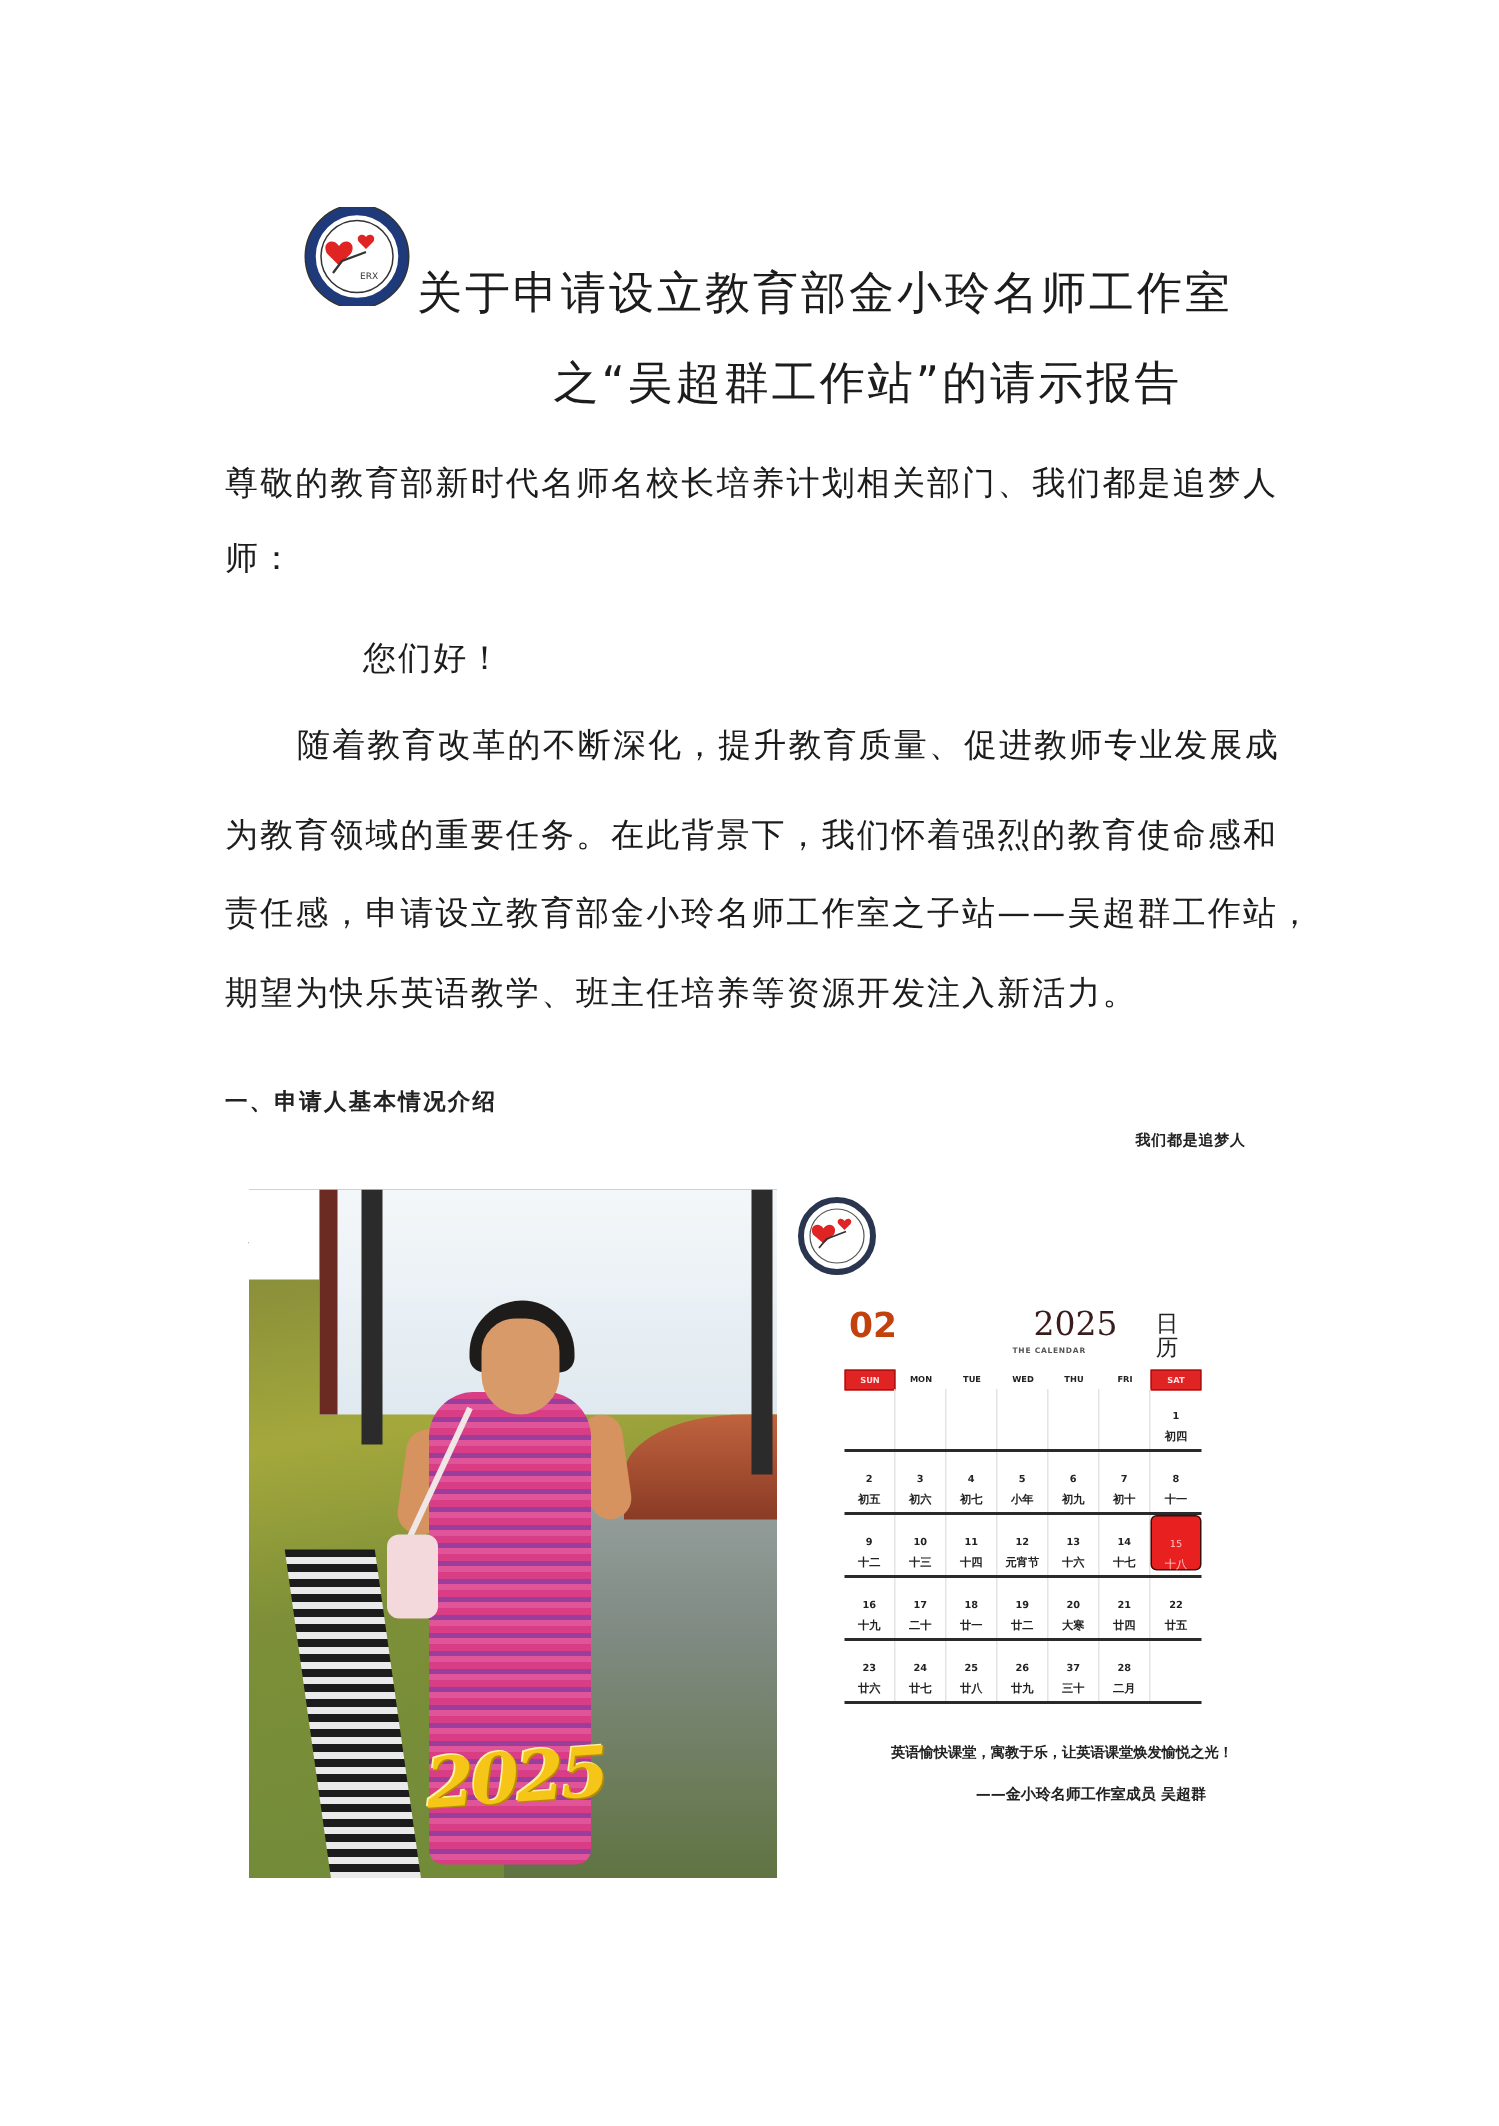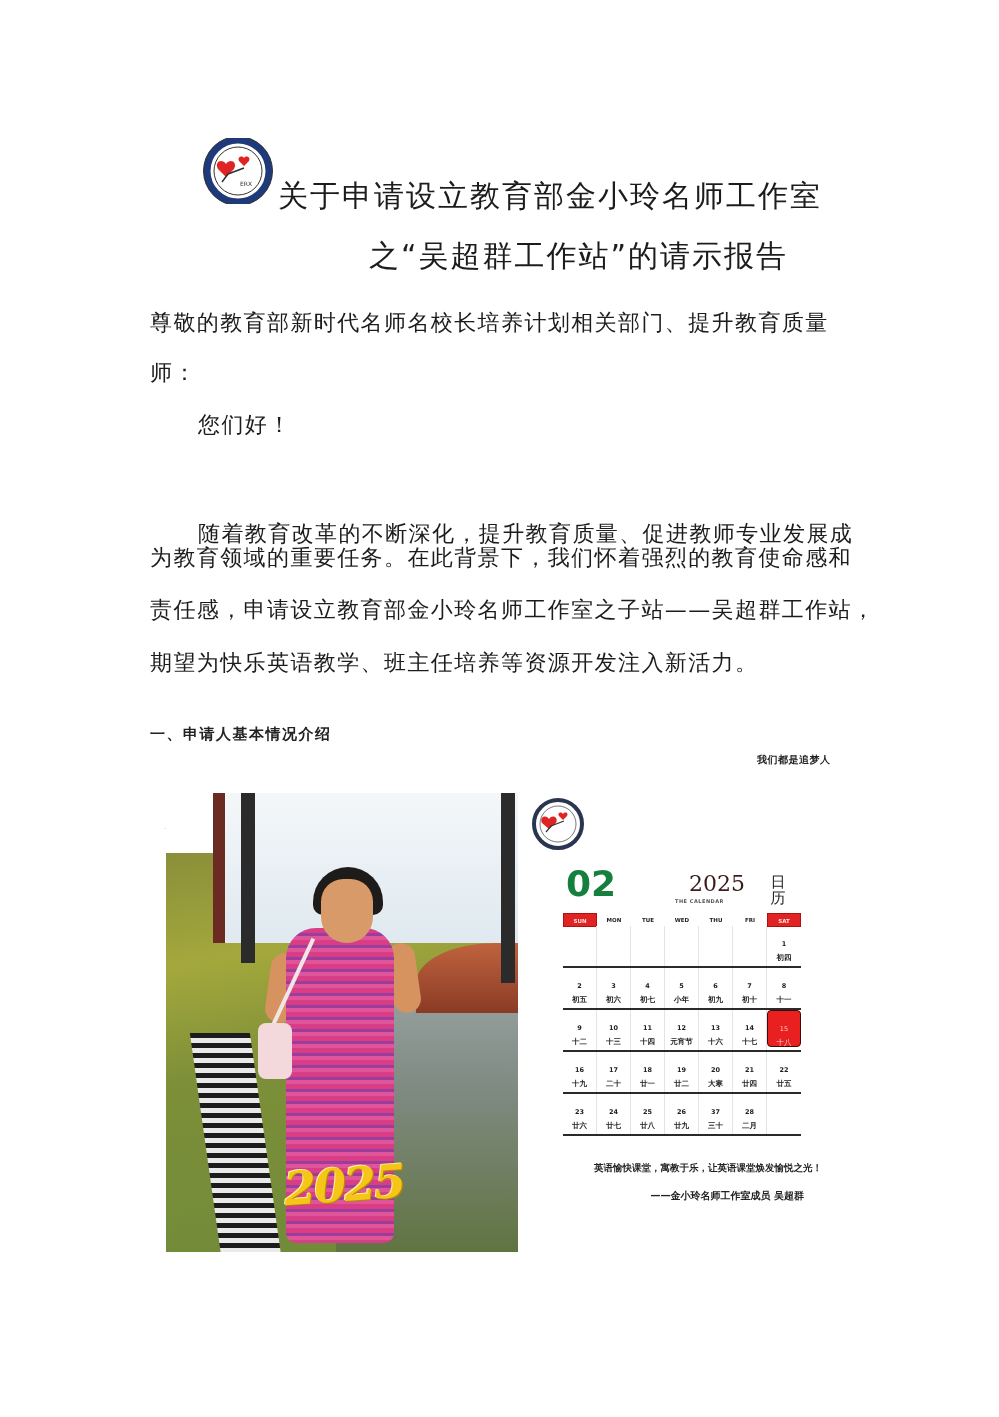--- a/index.html
+++ b/index.html
@@ -37,21 +37,21 @@
   .photo .bag { position: absolute; left: 92px; top: 230px; width: 34px; height: 56px; background: #f3d8dc; border-radius: 8px; }
   .photo .strap { position: absolute; left: 120px; top: 140px; width: 4px; height: 120px; background: #f0e6e6; transform: rotate(25deg); }
   .photo .year-overlay { position: absolute; left: 118px; top: 365px; font-size: 46px; font-style: italic; font-weight: bold;
                          font-family: "DejaVu Serif", serif; color: #f5c518; letter-spacing: -2px;
                          text-shadow: 1px 1px 0 #b88a00, -1px -1px 0 #fff3a0; transform: rotate(-4deg); }
   .scribble { position: absolute; left: 160px; top: 805px; width: 40px; height: 30px; }
 
   
   .cal-tagline { position: absolute; left: 757px; top: 753px; font-size: 10px; font-weight: bold; color: #222; letter-spacing: 0.5px; white-space: nowrap; }
   .cal-logo { position: absolute; left: 530px; top: 797px; width: 56px; height: 54px; }
-  .cal-month { position: absolute; left: 566px; top: 868px; font-size: 36px; font-weight: bold; color: #15803d; line-height: 32px; }
+  .cal-month { position: absolute; left: 566px; top: 868px; font-size: 23px; font-weight: bold; color: #c2410c; line-height: 32px; }
   .cal-year { position: absolute; left: 689px; top: 870px; font-size: 22px; color: #3b1c1c; line-height: 28px; font-family: "DejaVu Serif", serif; }
   .cal-year-sub { position: absolute; left: 675px; top: 898px; font-size: 5px; font-weight: bold; color: #555; letter-spacing: 0.5px; white-space: nowrap; }
   .cal-label { position: absolute; left: 770px; top: 874px; font-size: 15px; line-height: 16px; color: #222; width: 16px; text-align: center; }
   .cal-weekdays { position: absolute; left: 563px; top: 913px; width: 238px; height: 14px; display: flex; }
   .cal-weekdays .wd { width: 34px; text-align: center; font-size: 5.5px; font-weight: bold; line-height: 14px; color: #222; }
   .cal-weekdays .wd.red { background: #e02424; color: #ffdede; border: 1px solid #b01010; box-sizing: border-box; }
   .cal-grid { position: absolute; left: 563px; top: 926px; width: 238px; }
   .cal-row { display: flex; height: 42px; border-bottom: 2.5px solid #2a2a2a; box-sizing: border-box; }
   .cal-cell { width: 34px; position: relative; text-align: center; border-right: 1px solid #e4e4e4; box-sizing: border-box; }
   .cal-cell:last-child { border-right: none; }
@@ -71,26 +71,26 @@
   <circle cx="38" cy="33" r="24" fill="none" stroke="#333" stroke-width="1"></circle>
   <path d="M26 26 c-4 -6 -12 -2 -8 5 l8 8 l8 -8 c4 -7 -4 -11 -8 -5z" fill="#e02424"></path>
   <path d="M44 20 c-2 -3 -7 -1 -5 3 l5 5 l5 -5 c2 -4 -3 -6 -5 -3z" fill="#e02424"></path>
   <path d="M22 44 l6 -8 l16 -6" stroke="#333" stroke-width="1.5" fill="none"></path>
   <text x="40" y="48" font-size="6" fill="#333">ERX</text>
 </svg>
 
 <div class="title-line" style="left:278px;top:178px;">关于申请设立教育部金小玲名师工作室</div>
 <div class="title-line" style="left:333px;top:238px;margin-left:36px;">之“吴超群工作站”的请示报告</div>
 
-<div class="body-line" style="top:309px;">尊敬的教育部新时代名师名校长培养计划相关部门、提升教育质量</div>
+<div class="body-line" style="top:309px;">尊敬的教育部新时代名师名校长培养计划相关部门、我们都是追梦人</div>
 <div class="body-line" style="top:359px;">师：</div>
 
-<div class="body-line indent" style="top:411px;">您们好！</div>
-
-<div class="body-line indent" style="top:520px;">随着教育改革的不断深化，提升教育质量、促进教师专业发展成</div>
+<div class="body-line indent" style="top:426px;margin-left:44px;">您们好！</div>
+
+<div class="body-line indent" style="top:484px;">随着教育改革的不断深化，提升教育质量、促进教师专业发展成</div>
 <div class="body-line" style="top:544px;">为教育领域的重要任务。在此背景下，我们怀着强烈的教育使命感和</div>
 <div class="body-line" style="top:596px;">责任感，申请设立教育部金小玲名师工作室之子站——吴超群工作站，</div>
 <div class="body-line" style="top:649px;">期望为快乐英语教学、班主任培养等资源开发注入新活力。</div>
 
 <div class="section-heading">一、申请人基本情况介绍</div>
 
 <svg class="scribble" viewBox="0 0 40 30">
   <path d="M30 3 L6 24 M6 24 L14 20" stroke="#333" stroke-width="1.5" fill="none"></path>
 </svg>
 

